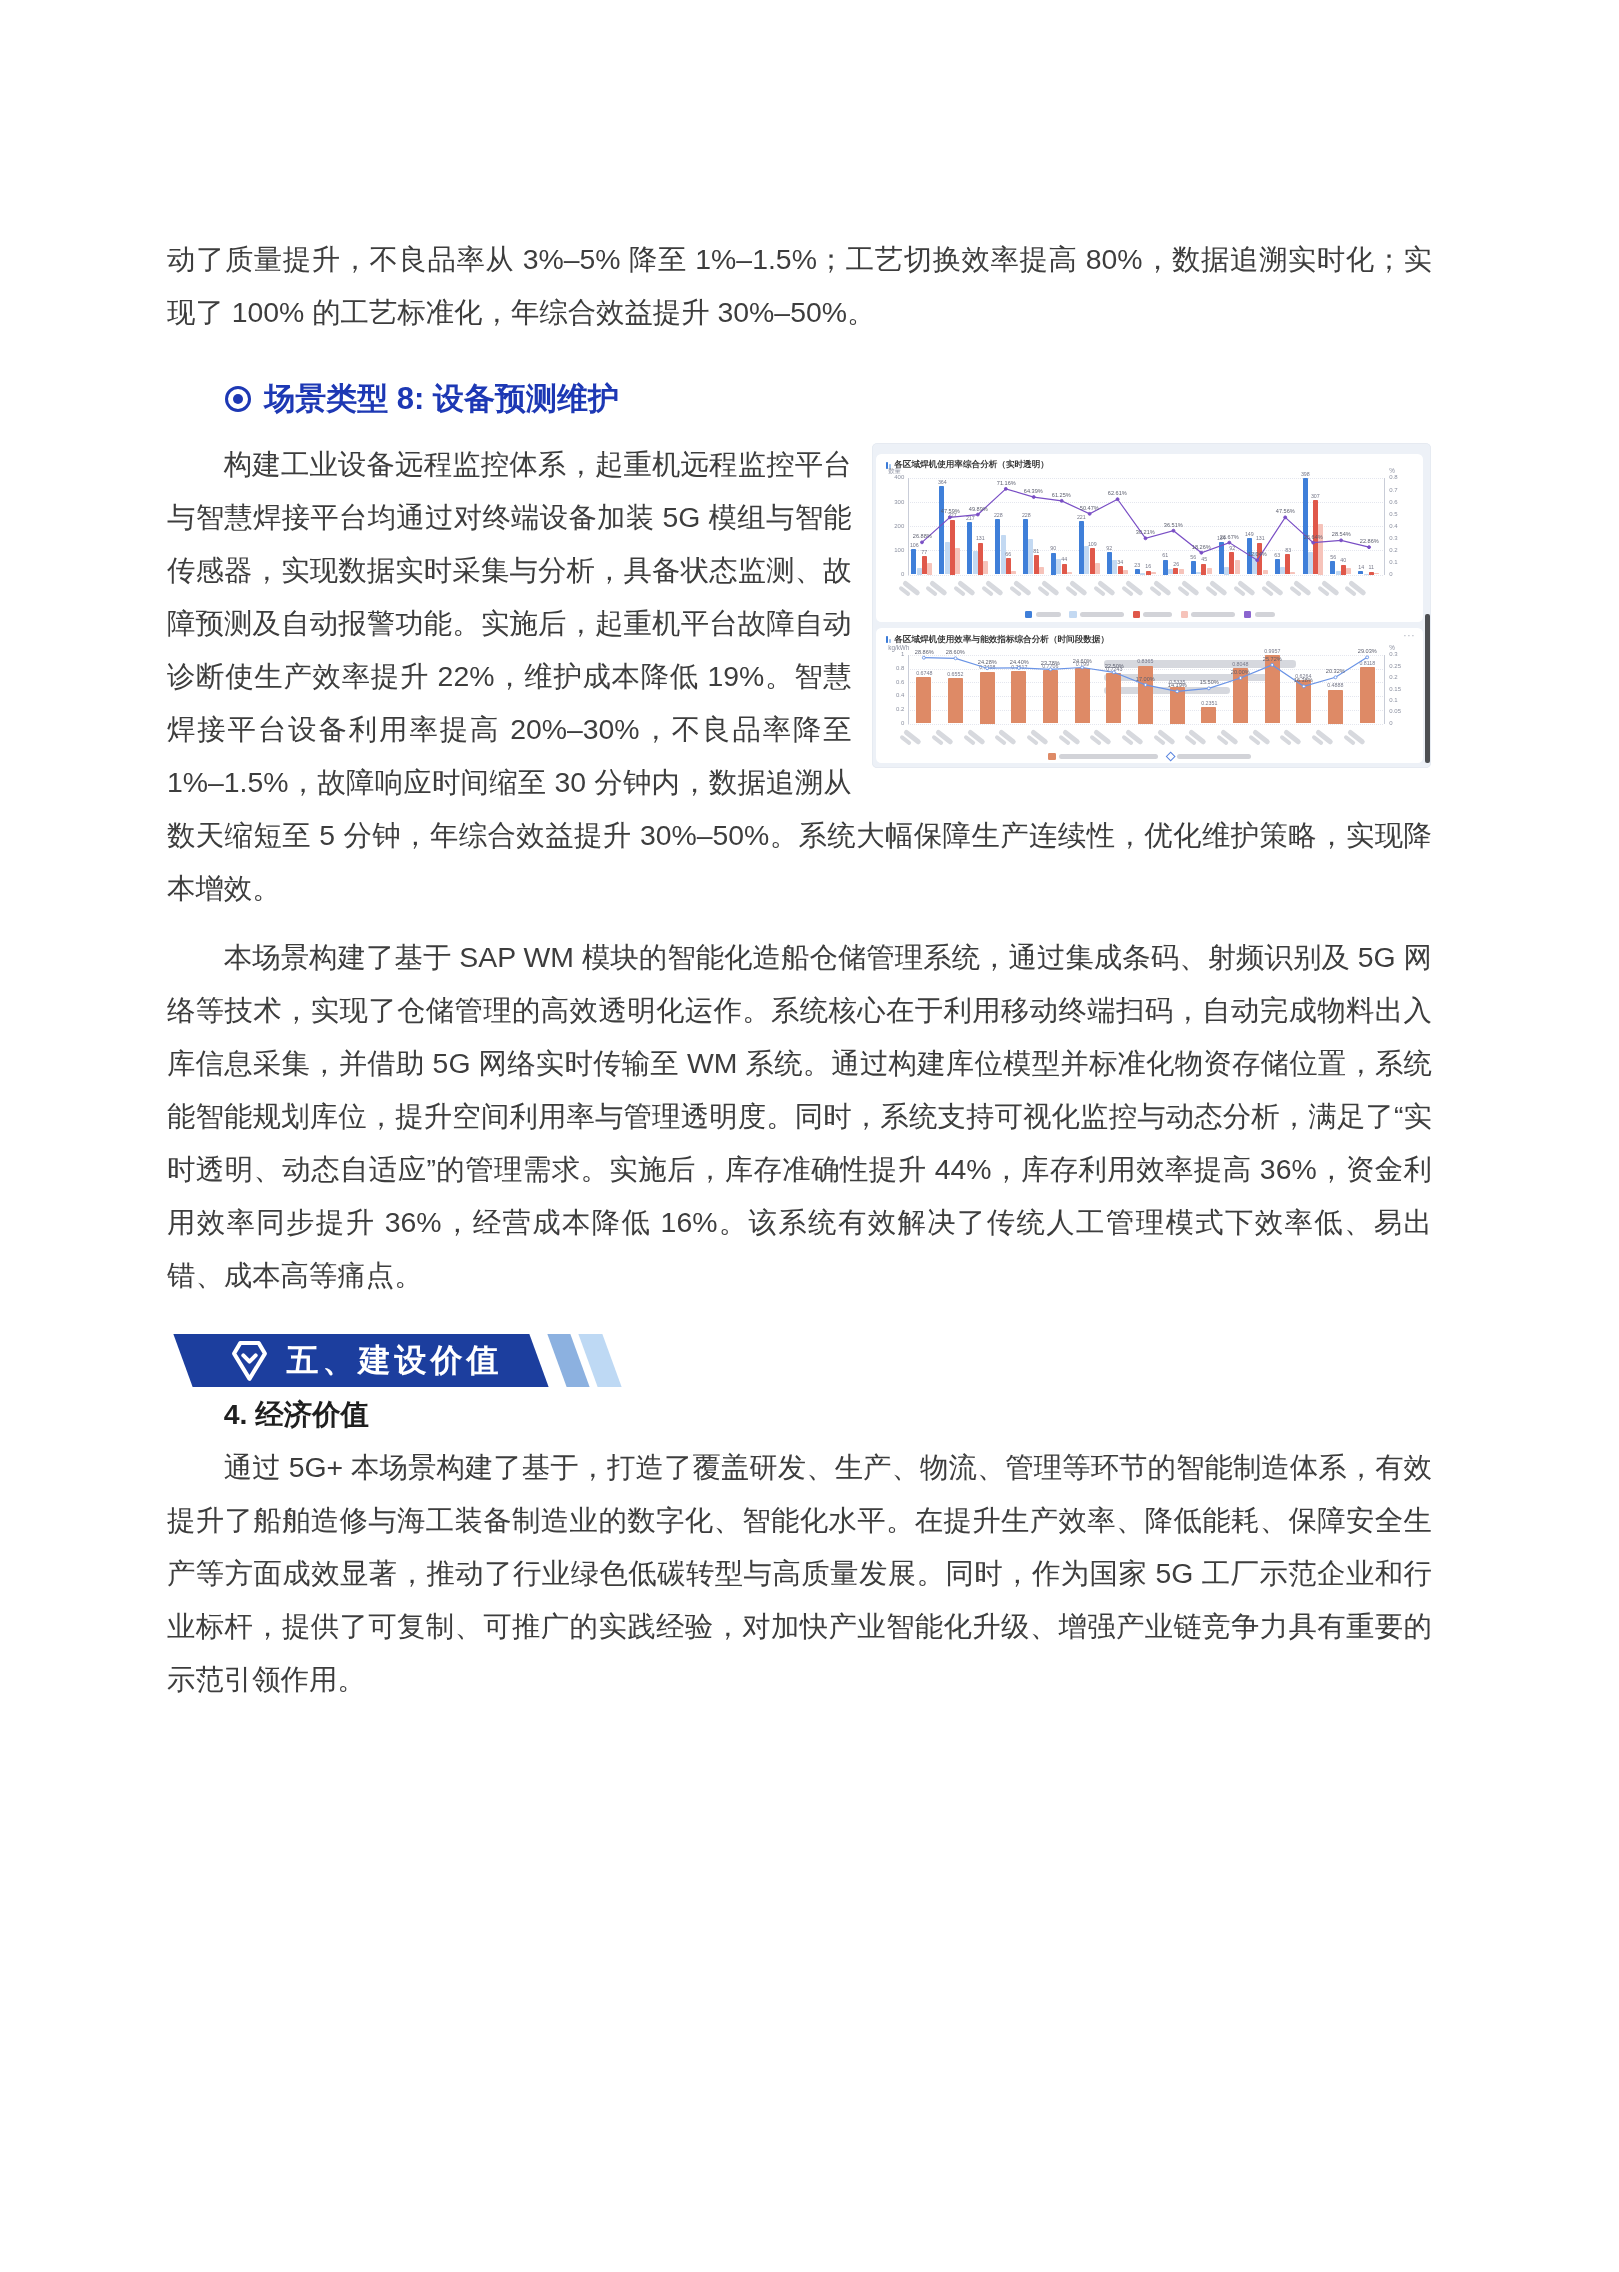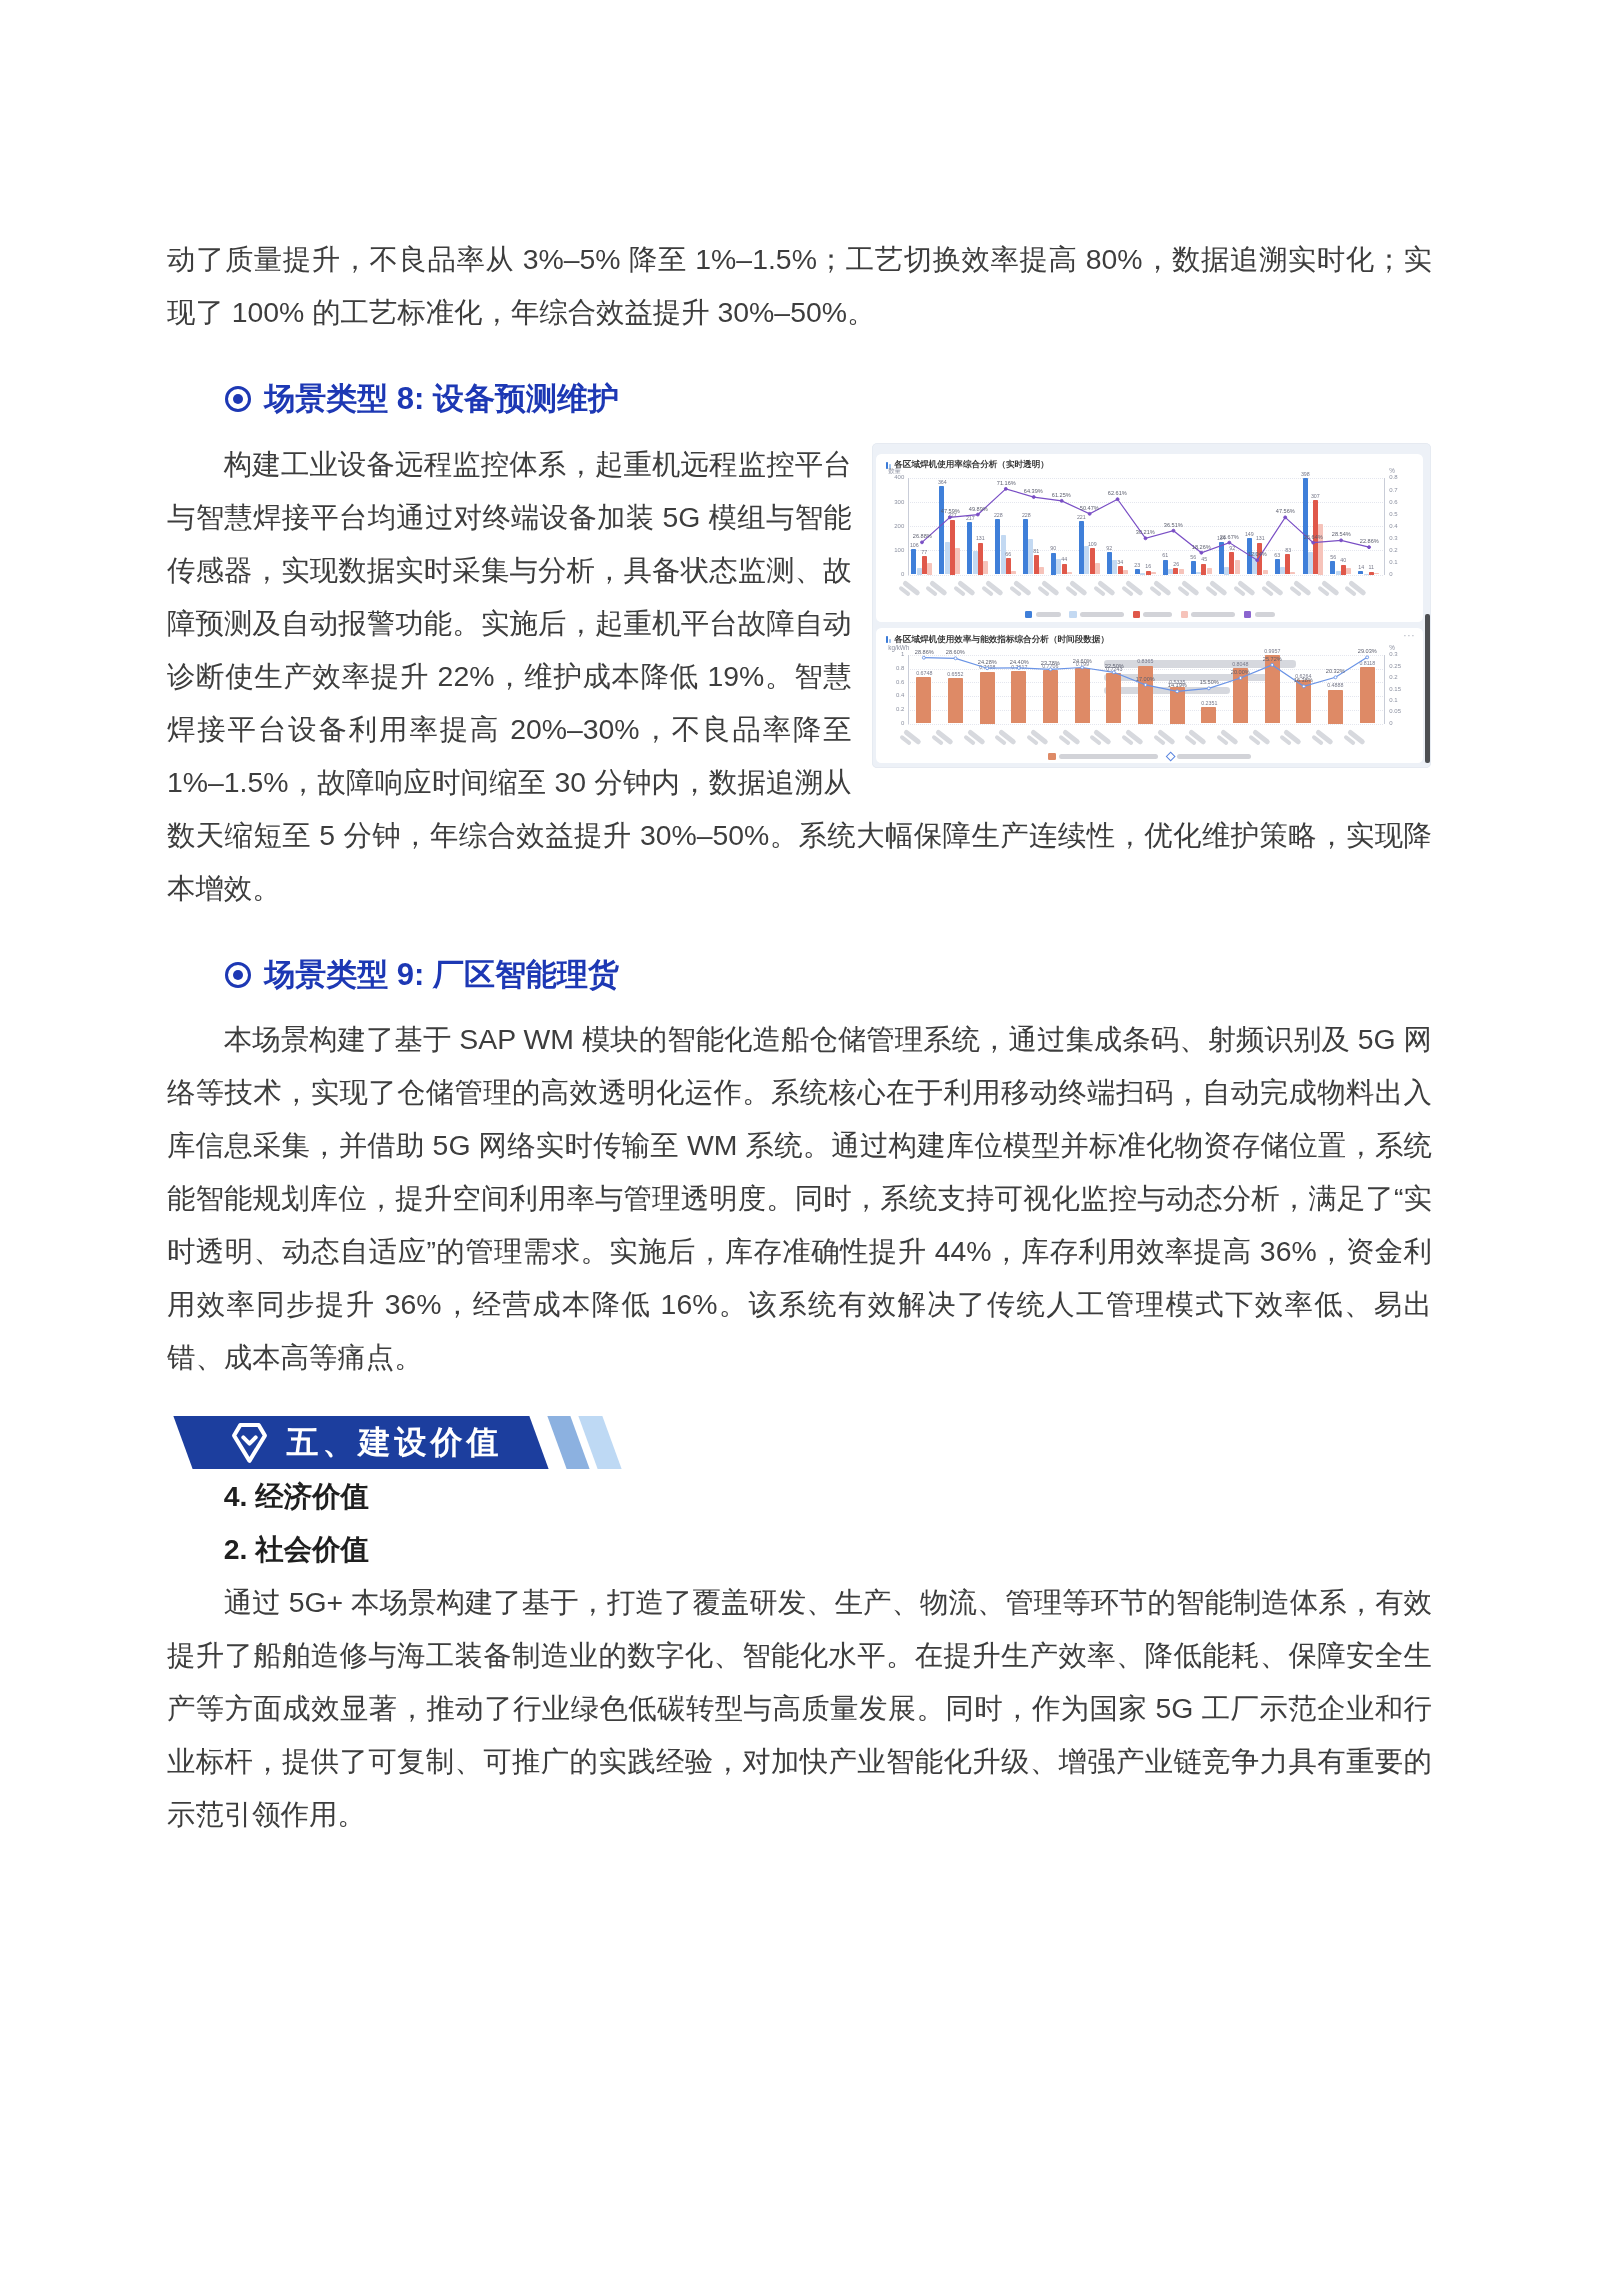--- a/index.html
+++ b/index.html
@@ -509,40 +509,35 @@
                 <span class="diam"></span>
                 <span class="blur" style="width: 74px;"></span>
               </div>
             </div>
           </div>
         <div class="scrollbar"></div>
       </div>
       <p class="body indent">构建工业设备远程监控体系，起重机远程监控平台与智慧焊接平台均通过对终端设备加装 5G 模组与智能传感器，实现数据实时采集与分析，具备状态监测、故障预测及自动报警功能。实施后，起重机平台故障自动诊断使生产效率提升 22%，维护成本降低 19%。智慧焊接平台设备利用率提高 20%–30%，不良品率降至 1%–1.5%，故障响应时间缩至 30 分钟内，数据追溯从数天缩短至 5 分钟，年综合效益提升 30%–50%。系统大幅保障生产连续性，优化维护策略，实现降本增效。</p>
     </div>
 
-    <div class="sec-heading">
-      <span class="ring-icon"></span>
-      <span>场景类型 9: 厂区智能理货</span>
-    </div>
 
     <p class="body indent" style="margin-top:16px">本场景构建了基于 SAP WM 模块的智能化造船仓储管理系统，通过集成条码、射频识别及 5G 网络等技术，实现了仓储管理的高效透明化运作。系统核心在于利用移动终端扫码，自动完成物料出入库信息采集，并借助 5G 网络实时传输至 WM 系统。通过构建库位模型并标准化物资存储位置，系统能智能规划库位，提升空间利用率与管理透明度。同时，系统支持可视化监控与动态分析，满足了“实时透明、动态自适应”的管理需求。实施后，库存准确性提升 44%，库存利用效率提高 36%，资金利用效率同步提升 36%，经营成本降低 16%。该系统有效解决了传统人工管理模式下效率低、易出错、成本高等痛点。</p>
 
     <div class="banner-row">
       <div class="banner">
         <div class="banner-inner">
           <svg width="37" height="42" viewBox="0 0 60 68">
             <path d="M15 5 L45 5 L55 22 L30 63 L5 22 Z" fill="none" stroke="#ffffff" stroke-width="6.5" stroke-linejoin="round"></path>
             <path d="M20 25 L30 35 L40 25" fill="none" stroke="#ffffff" stroke-width="6.5" stroke-linecap="round" stroke-linejoin="round"></path>
           </svg>
           <span class="banner-title">五、建设价值</span>
         </div>
       </div>
       <div class="stripe stripe-1"></div>
       <div class="stripe stripe-2"></div>
     </div>
 
     <p class="body bold indent after-banner">4. 经济价值</p>
-    <p class="body bold indent">2. 社会价值</p>
     <p class="body indent">通过 5G+ 本场景构建了基于，打造了覆盖研发、生产、物流、管理等环节的智能制造体系，有效提升了船舶造修与海工装备制造业的数字化、智能化水平。在提升生产效率、降低能耗、保障安全生产等方面成效显著，推动了行业绿色低碳转型与高质量发展。同时，作为国家 5G 工厂示范企业和行业标杆，提供了可复制、可推广的实践经验，对加快产业智能化升级、增强产业链竞争力具有重要的示范引领作用。</p>
 
   </div>
 </div>
 
 
 </body></html>

